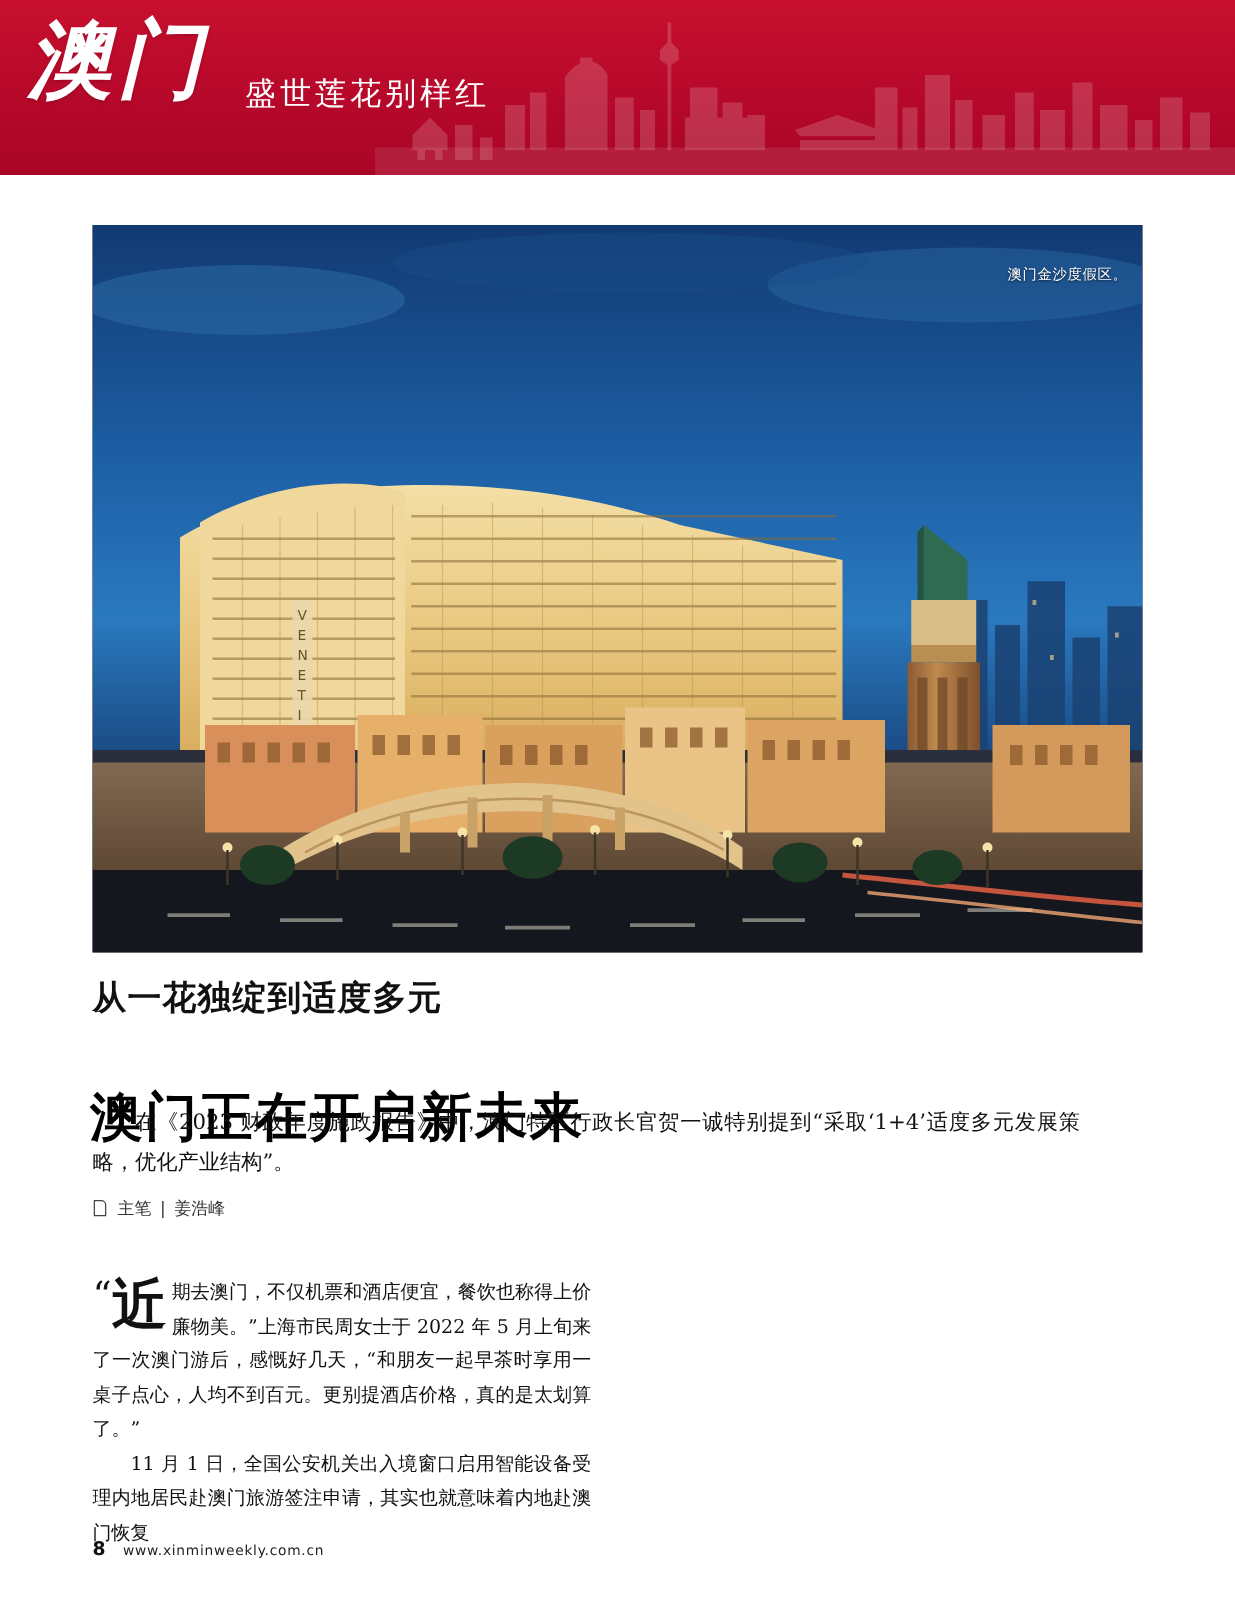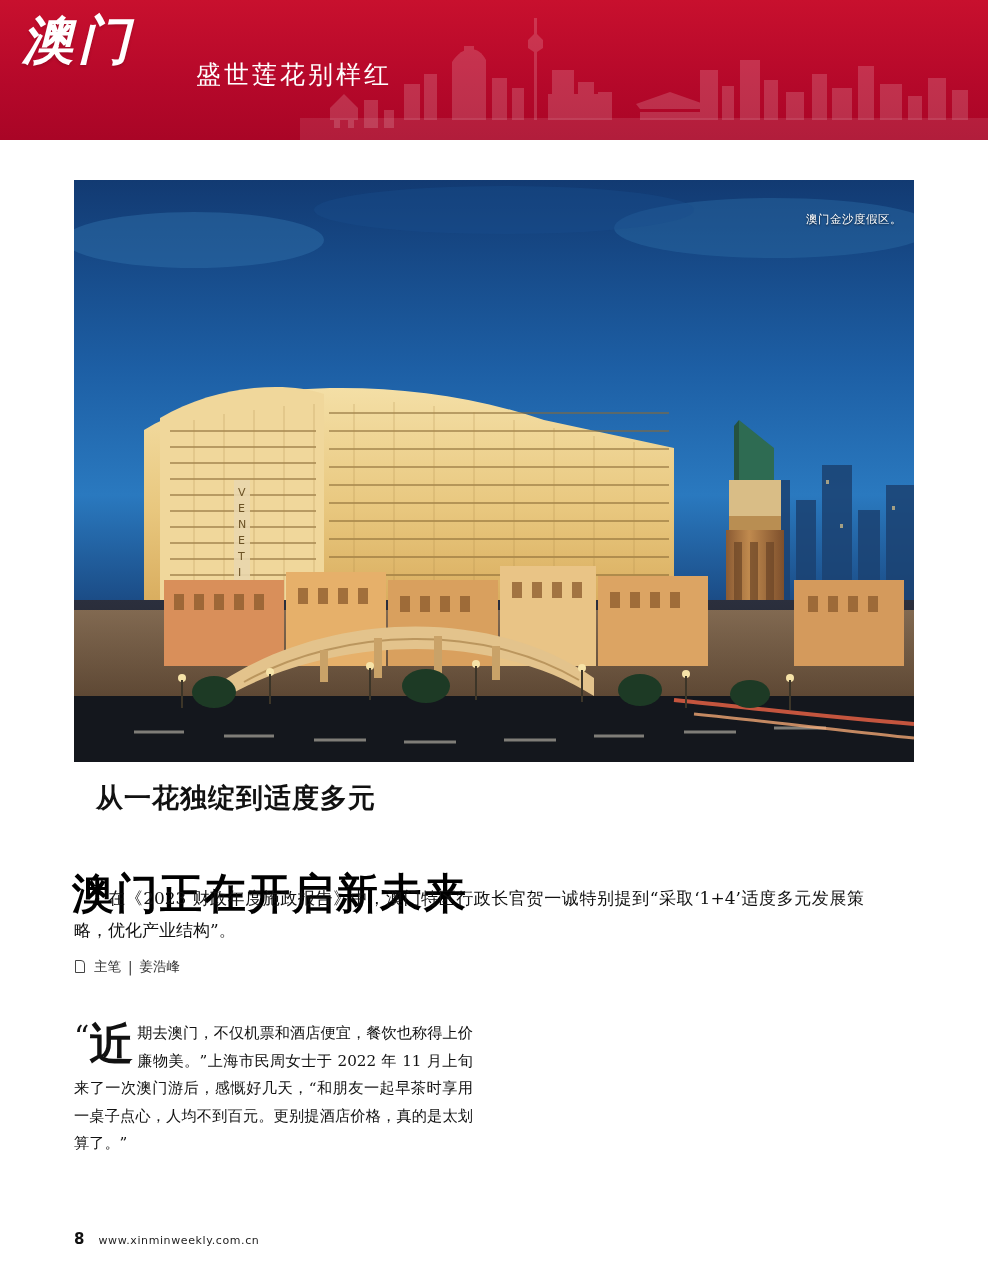--- a/index.html
+++ b/index.html
@@ -28,21 +28,21 @@
     position: absolute;
     left: 0; bottom: 0;
     width: 988px; height: 140px;
     opacity: 0.55;
   }
   .banner-logo {
     position: absolute;
     left: 22px;
     top: 14px;
     font-family: "DejaVu Serif", serif;
-    font-size: 52px;
+    font-size: 68px;
     font-weight: bold;
     color: #ffffff;
     letter-spacing: 4px;
     line-height: 1;
     text-shadow: 0 2px 3px rgba(0,0,0,0.15);
     font-style: italic;
   }
   .banner-sub {
     position: absolute;
     left: 196px;
@@ -86,21 +86,20 @@
 
   .kicker {
     position: absolute;
     left: 74px;
     top: 640px;
     font-family: "DejaVu Sans", sans-serif;
     font-weight: bold;
     font-size: 27px;
     letter-spacing: 1px;
     color: #111;
-    margin-left: 22px;
   }
   .headline {
     position: absolute;
     left: 72px;
     top: 678px;
     font-family: "DejaVu Sans", sans-serif;
     font-weight: bold;
     font-size: 42px;
     letter-spacing: 2px;
     color: #000;
@@ -465,22 +464,23 @@
   <div class="byline">
     <span class="pen-icon"></span>
     <span>主笔</span>
     <span>|</span>
     <span>姜浩峰</span>
   </div>
 
   <div class="cols">
     <div class="col">
       <p class="noindent dropcap-para">
-        <span class="quote-mark">“</span><span class="dropcap">近</span><span>期去澳门，不仅机票和酒店便宜，餐饮也称得上价廉物美。”上海市民周女士于 2022 年 11 月上旬来了一次澳门游后，感慨好几天，“和朋友一起早茶时享用一桌子点心，人均不到百元。更别提酒店价格，真的是太划算了。”</span>
+        <span class="quote-mark">“</span><span class="dropcap">近</span><span>期去澳门，不仅机票和酒店便宜，餐饮也称得上价廉物美。”上海市民周女士于 2022 年 5 月上旬来了一次澳门游后，感慨好几天，“和朋友一起早茶时享用一桌子点心，人均不到百元。更别提酒店价格，真的是太划算了。”</span>
       </p>
+      <p>11 月 1 日，全国公安机关出入境窗口启用智能设备受理内地居民赴澳门旅游签注申请，其实也就意味着内地赴澳门恢复</p>
     </div>
   </div>
 
   <div class="footer">
     <span class="pagenum">8</span>
     <span class="site">www.xinminweekly.com.cn</span>
   </div>
 
 </div>
 

